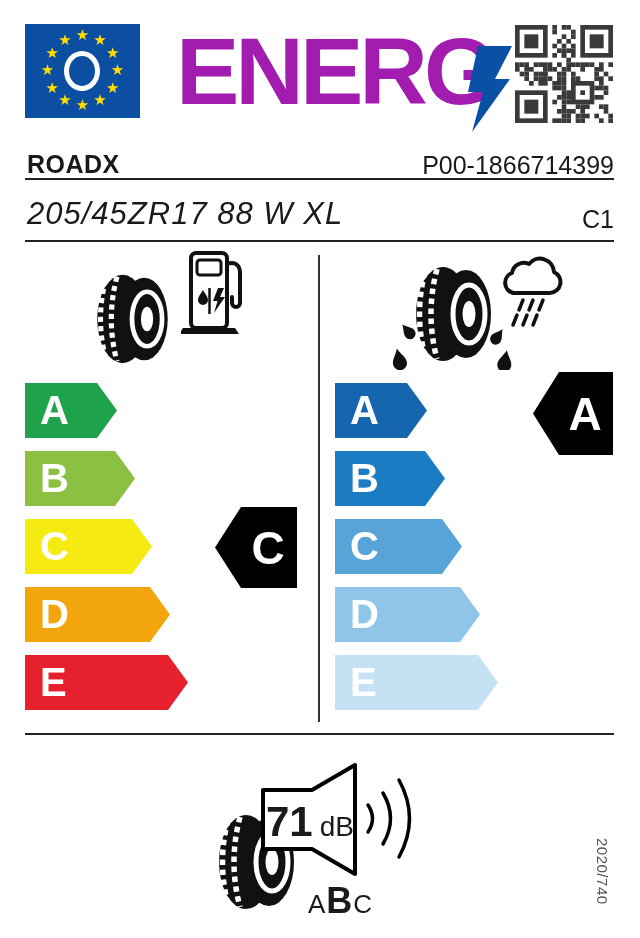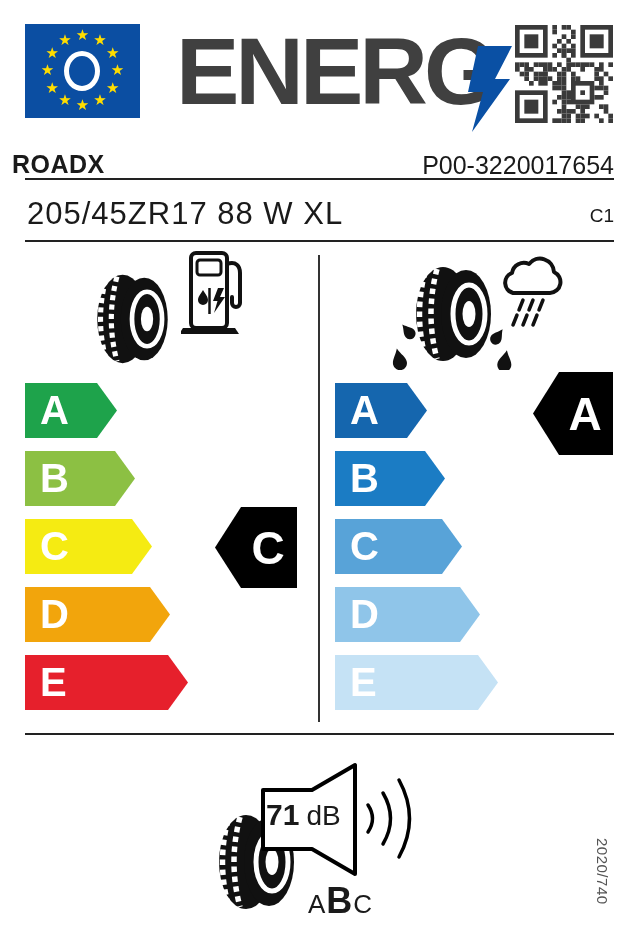--- a/index.html
+++ b/index.html
@@ -7,48 +7,48 @@
        font-family:"Liberation Sans", sans-serif;color:#1a1a1a;}
   .abs{position:absolute;}
 
   
   .flag{left:25px;top:24px;width:115px;height:94px;background:#0b4ea2;}
   .flag .ring{position:absolute;left:39px;top:27px;width:36px;height:40px;
               border:5px solid #fff;border-radius:50%;box-sizing:border-box;}
   .flag .st{position:absolute;width:16px;height:16px;font-size:15px;line-height:16px;
             color:#ffdd00;text-align:center;}
   .energ{left:176px;top:24px;height:94px;display:flex;align-items:center;
-         font-size:95px;font-weight:bold;letter-spacing:-4px;color:#404040;}
+         font-size:95px;font-weight:bold;letter-spacing:-4px;color:#a21caf;}
   .bolt{left:468px;top:46px;}
   .qr{left:515px;top:25px;}
 
   
   .rule{left:25px;width:589px;height:2px;background:#222;}
-  .brand{left:12px;top:150px;font-size:25px;font-weight:bold;letter-spacing:.5px;text-align:center;}
+  .brand{left:27px;top:150px;font-size:25px;font-weight:bold;letter-spacing:.5px;text-align:center;}
   .code{right:26px;top:151px;font-size:25px;text-align:right;}
-  .size{left:27px;top:196px;font-size:31px;letter-spacing:1px;}
-  .tclass{right:26px;top:205px;font-size:19px;text-align:right;}
+  .size{left:27px;top:196px;font-size:31px;letter-spacing:1px;font-style:italic;}
+  .tclass{right:26px;top:205px;font-size:25px;text-align:right;}
 
   
   .divider{left:318px;top:255px;width:2px;height:467px;background:#333;}
 
   .scale{display:flex;flex-direction:column;}
   .scale .arrow{height:55px;margin-bottom:13px;display:flex;align-items:center;
     clip-path:polygon(0 0, calc(100% - 20px) 0, 100% 50%, calc(100% - 20px) 100%, 0 100%);}
   .scale .arrow span{padding-left:15px;font-size:40px;font-weight:bold;color:#fff;}
 
   .indicator{background:#000;display:flex;align-items:center;justify-content:center;
     clip-path:polygon(26px 0, 100% 0, 100% 100%, 26px 100%, 0 50%);}
   .indicator span{padding-left:24px;font-size:46px;font-weight:bold;color:#fff;}
   .ind-fuel{left:215px;top:507px;width:82px;height:81px;}
   .ind-wet{left:533px;top:372px;width:80px;height:83px;}
 
   
   .db-text{left:266px;top:798px;white-space:nowrap;}
-  .db-text .v{font-size:30px;font-weight:bold;}
+  .db-text .v{font-size:42px;font-weight:bold;}
   .db-text .u{font-size:28px;margin-left:7px;}
   .abc{left:308px;top:880px;white-space:nowrap;letter-spacing:1px;}
   .abc span{font-size:26px;}
   .abc span.active{font-size:36px;font-weight:bold;}
   .reg{left:594px;top:838px;height:80px;font-size:15px;color:#555;
        writing-mode:vertical-rl;letter-spacing:.5px;}
 </style>
 </head>
 <body>
 
@@ -205,21 +205,21 @@
     <rect x="65.33333333333334" y="65.33333333333334" width="4.666666666666667" height="4.666666666666667" fill="#3a3a3a"></rect>
     <rect x="37.333333333333336" y="28" width="4.666666666666667" height="4.666666666666667" fill="#3a3a3a"></rect>
     <rect x="28" y="37.333333333333336" width="4.666666666666667" height="4.666666666666667" fill="#3a3a3a"></rect>
     <rect x="46.66666666666667" y="28" width="4.666666666666667" height="4.666666666666667" fill="#3a3a3a"></rect>
     <rect x="28" y="46.66666666666667" width="4.666666666666667" height="4.666666666666667" fill="#3a3a3a"></rect>
     <rect x="56" y="28" width="4.666666666666667" height="4.666666666666667" fill="#3a3a3a"></rect>
     <rect x="28" y="56" width="4.666666666666667" height="4.666666666666667" fill="#3a3a3a"></rect>
   </svg>
 
 <div class="abs brand">ROADX</div>
-<div class="abs code">P00-3220017654</div>
+<div class="abs code">P00-1866714399</div>
 <div class="abs rule" style="top:178px"></div>
 <div class="abs size">205/45ZR17 88 W XL</div>
 <div class="abs tclass">C1</div>
 <div class="abs rule" style="top:240px"></div>
 
 <div class="abs divider"></div>
 
 <svg class="abs" style="left:92px;top:272px" width="80" height="94" viewBox="0 0 80 100">
   <ellipse cx="30" cy="50" rx="27" ry="47" fill="#111"></ellipse>
   <ellipse cx="53" cy="50" rx="25" ry="44" fill="#111"></ellipse>

